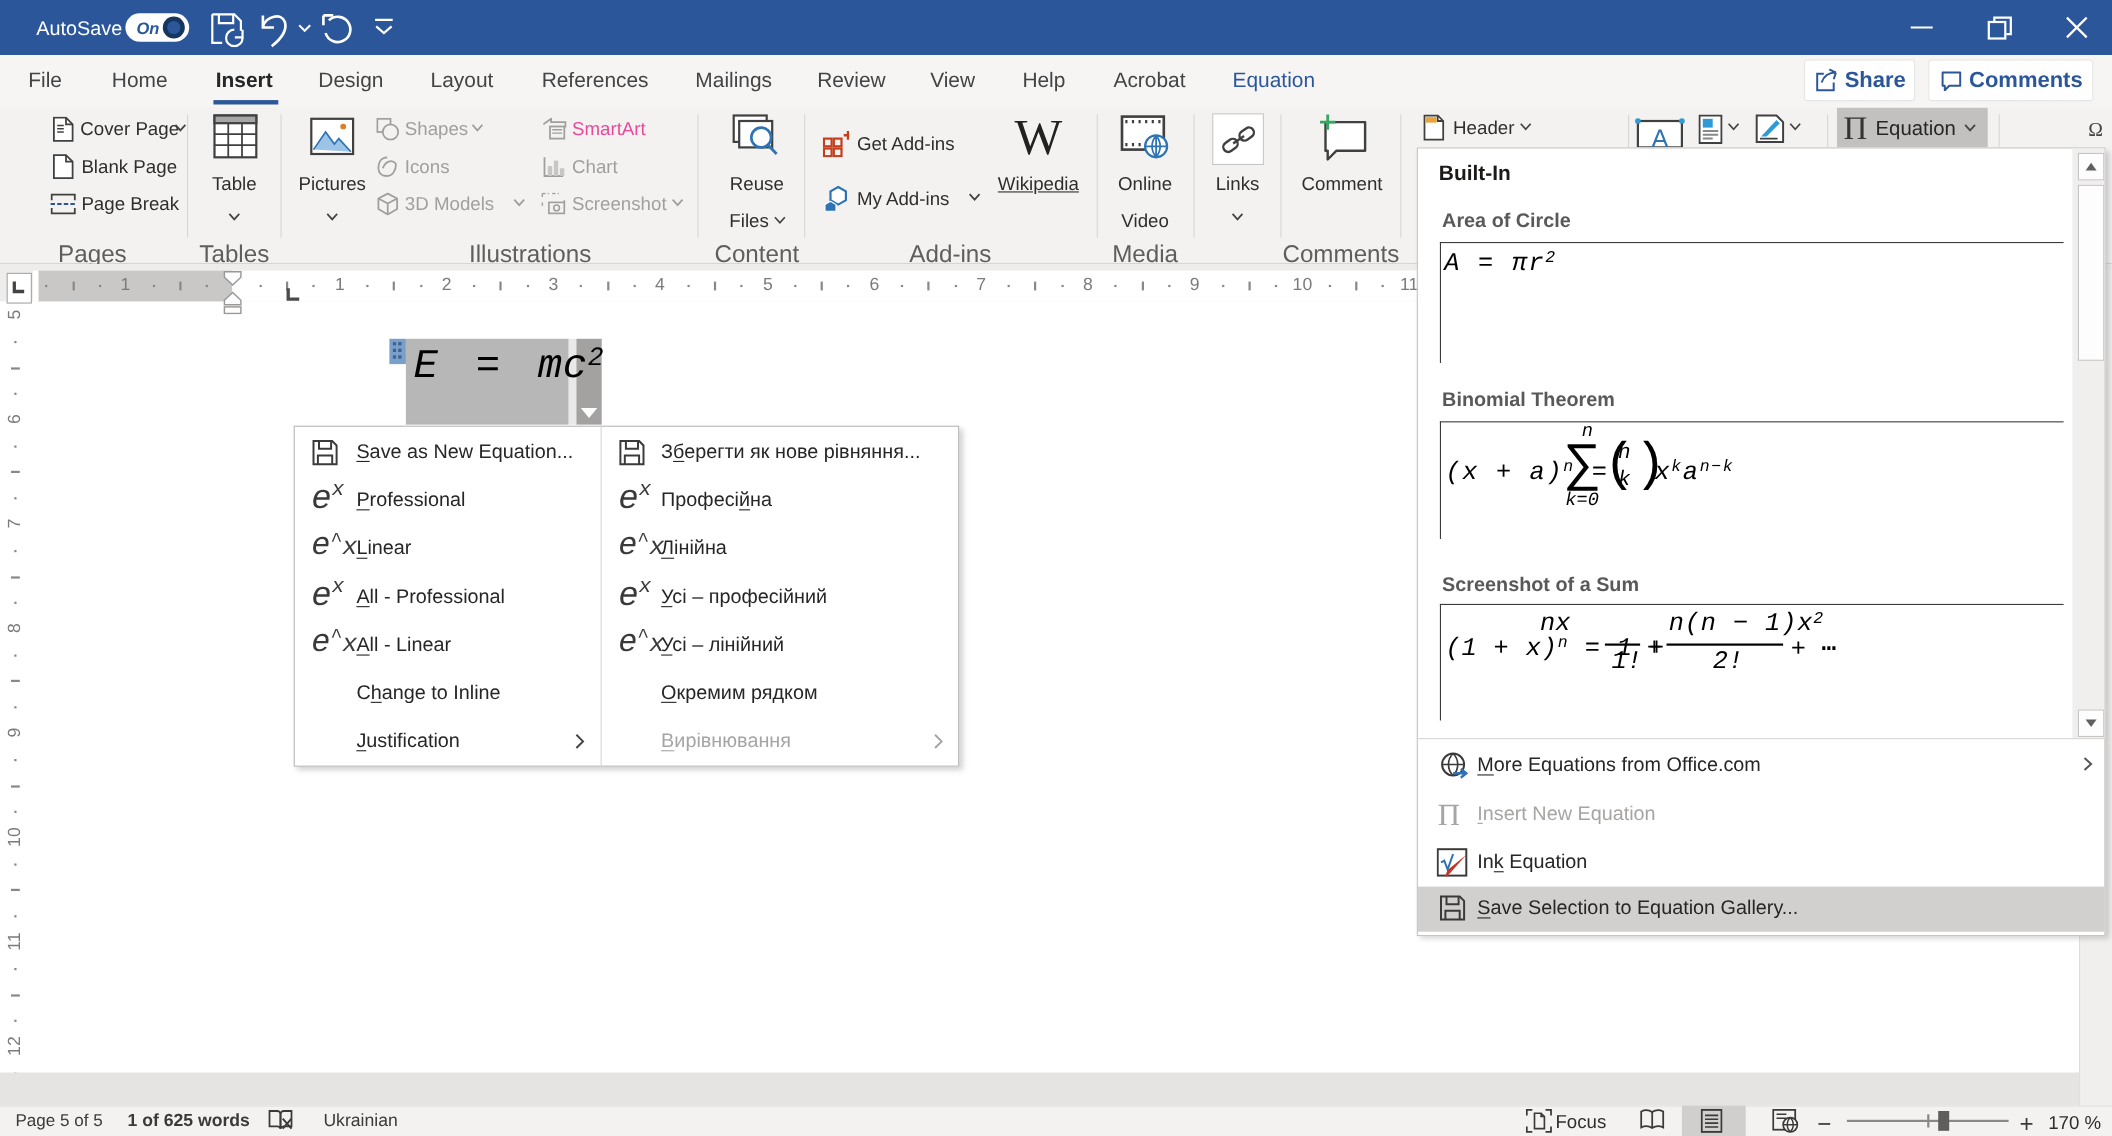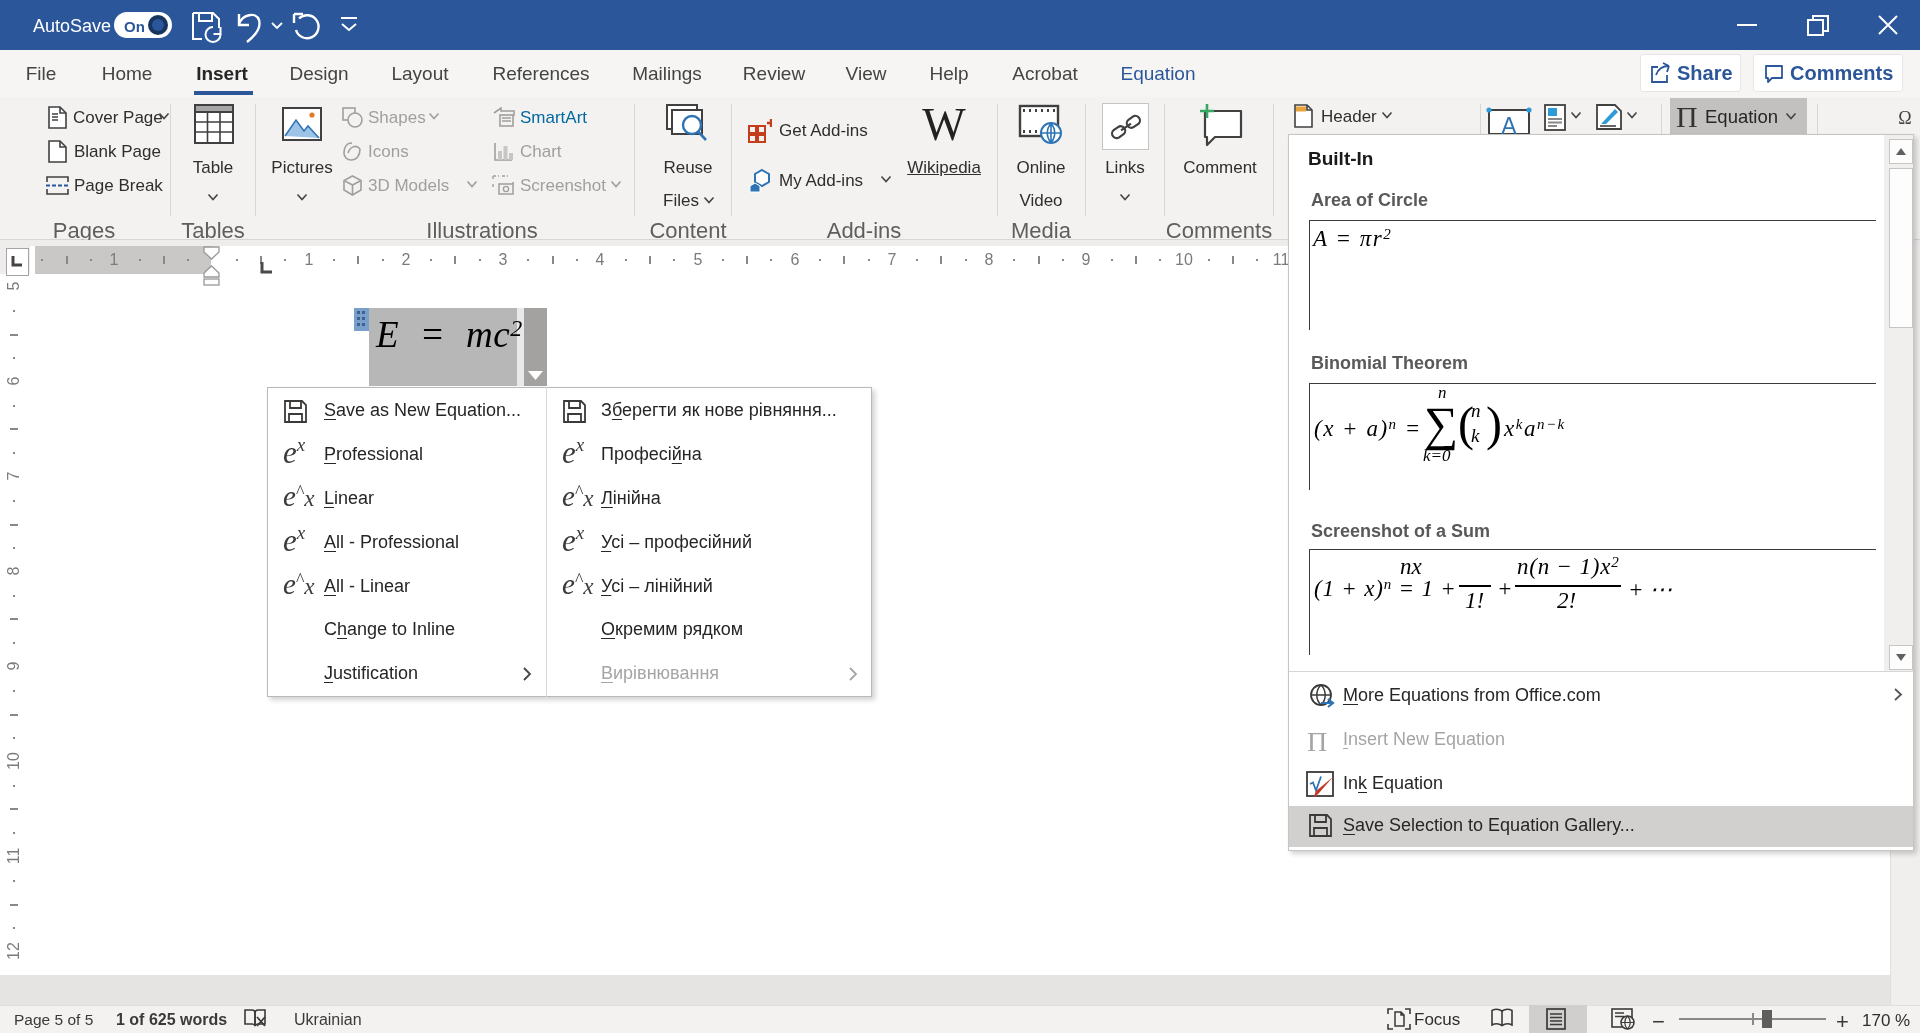--- a/index.html
+++ b/index.html
@@ -8,31 +8,31 @@
 .abs{position:absolute;}
 .tb{background:#2b579a;}
 svg{display:block;}
 .ic{position:absolute;}
 .lbl{position:absolute;white-space:nowrap;}
 .grp{position:absolute;white-space:nowrap;color:#605e5c;font-size:22px;}
 .gline{position:absolute;width:1px;background:#d8d6d4;top:104px;height:112px;}
 .chev{stroke:#444;stroke-width:1.6;fill:none;}
 .chevg{stroke:#a09e9c;stroke-width:1.6;fill:none;}
 .mitem{position:absolute;font-size:18px;color:#262626;white-space:nowrap;}
-.eq{font-family:Liberation Serif, serif;font-style:italic;}
+.eq{font-family:Liberation Mono, monospace;font-style:italic;}
 .tick{position:absolute;background:#8a8886;}
 .rnum{position:absolute;color:#7c7b7a;font-size:16px;}
 u{text-decoration-thickness:1px;text-underline-offset:3px;}
 </style></head><body>
 <div id="root">
 
 <div class="abs tb" style="left:0;top:0;width:1920px;height:50px;"></div>
 <div class="lbl" style="left:33px;top:16px;color:#fff;font-size:18px;">AutoSave</div>
 <div class="abs" style="left:114px;top:12px;width:58px;height:26px;background:#fff;border-radius:13px;"></div>
-<div class="lbl" style="left:124px;top:18px;color:#2b579a;font-size:15px;font-weight:bold;">On</div>
+<div class="lbl" style="left:124px;top:18px;color:#2b579a;font-size:15px;font-weight:bold;font-style:italic;">On</div>
 <div class="abs" style="left:148px;top:15px;width:20px;height:20px;background:#16355f;border-radius:50%;"></div>
 <div class="abs" style="left:152px;top:19px;width:12px;height:12px;background:#2b579a;border-radius:50%;"></div>
 <svg class="ic" style="left:189px;top:9px;" width="34" height="34" viewBox="0 0 34 34">
  <g stroke="#fff" stroke-width="2" fill="none">
   <path d="M4 4 h20 l6 6 v9 M4 4 v26 h9"></path>
   <path d="M10 4 v8 h13 v-8"></path>
   <path d="M24 18 a7.5 7.5 0 1 0 7.5 7.5"></path>
   <path d="M31.5 18 v7 h-7" stroke-width="2"></path>
  </g>
 </svg>
@@ -163,21 +163,21 @@
 </svg>
 <div class="lbl" style="left:368px;top:176px;font-size:17px;color:#a19f9d;">3D Models</div>
 <svg class="ic" style="left:466px;top:180px;" width="12" height="9" viewBox="0 0 12 9">
       <path class="chevg" d="M1.5 1.5 L6 6.5 L10.5 1.5"></path>
     </svg>
 <svg class="ic" style="left:492px;top:107px;" width="24" height="21" viewBox="0 0 24 21">
  <path d="M2 6 L9 1 L9 4 L22 4 L22 9" stroke="#a19f9d" stroke-width="1.6" fill="none"></path>
  <rect x="8" y="8" width="13" height="11" stroke="#a19f9d" stroke-width="1.6" fill="none"></rect>
  <path d="M10 11 h9 M10 14 h9" stroke="#a19f9d" stroke-width="1.3"></path>
 </svg>
-<div class="lbl" style="left:520px;top:108px;font-size:17px;color:#0369a1;">SmartArt</div>
+<div class="lbl" style="left:520px;top:108px;font-size:17px;color:#ec4899;">SmartArt</div>
 <svg class="ic" style="left:493px;top:141px;" width="21" height="21" viewBox="0 0 21 21">
  <path d="M2 2 v17 h17" stroke="#a19f9d" stroke-width="1.6" fill="none"></path>
  <rect x="5" y="10" width="4" height="9" fill="#c8c6c4"></rect>
  <rect x="10.5" y="5" width="4" height="14" fill="#c8c6c4"></rect>
  <rect x="16" y="12" width="4" height="7" fill="#c8c6c4"></rect>
 </svg>
 <div class="lbl" style="left:520px;top:142px;font-size:17px;color:#a19f9d;">Chart</div>
 <svg class="ic" style="left:492px;top:175px;" width="23" height="21" viewBox="0 0 23 21">
  <path d="M1 1 h6 M10 1 h6 M1 1 v5 M1 9 v4" stroke="#a19f9d" stroke-width="1.4" fill="none" stroke-dasharray="3 2"></path>
  <rect x="7" y="9" width="14" height="10" stroke="#a19f9d" stroke-width="1.5" fill="#f3f2f1"></rect>

